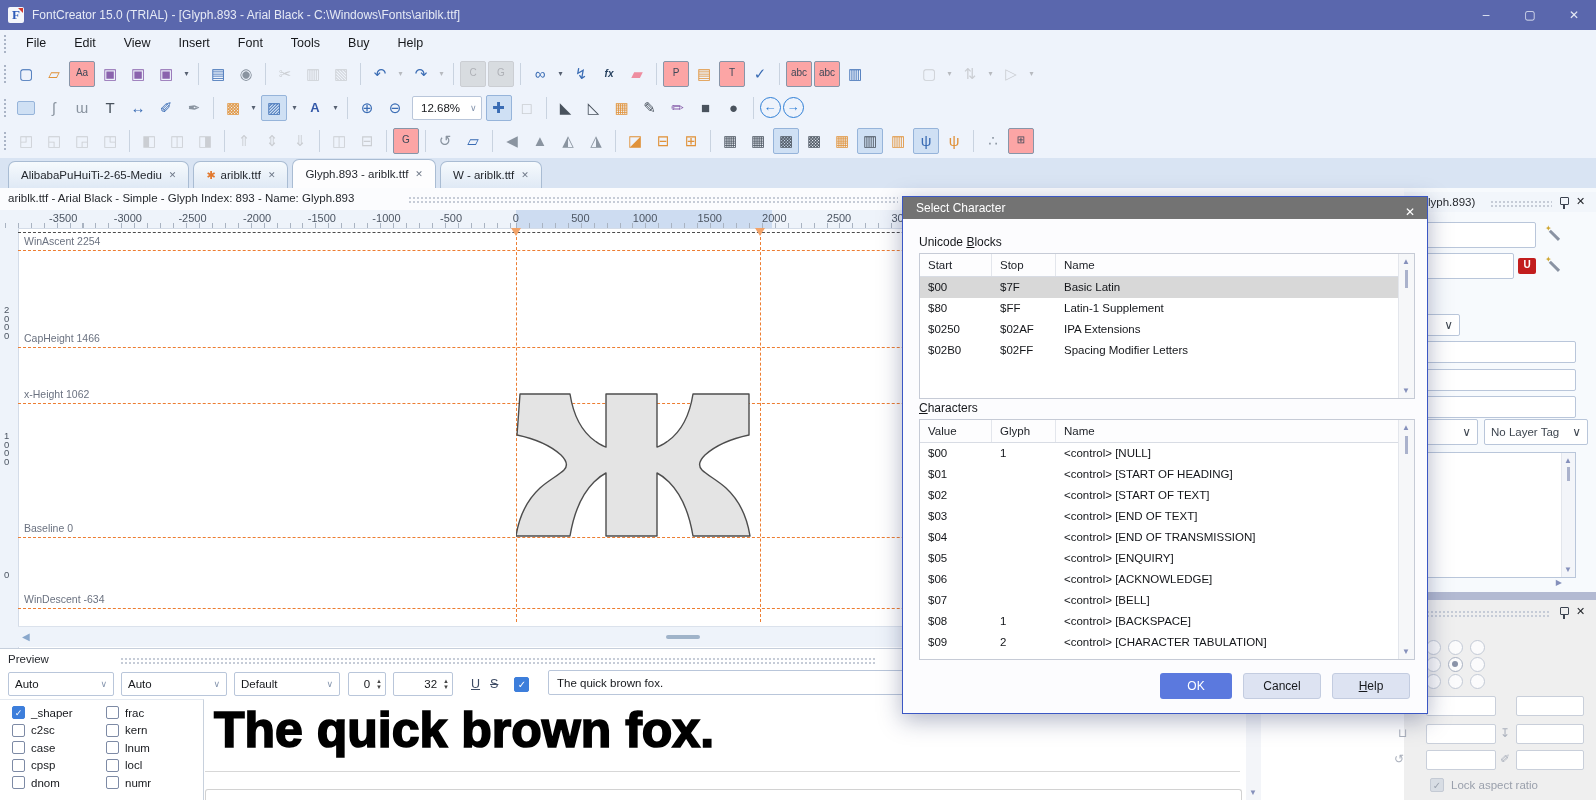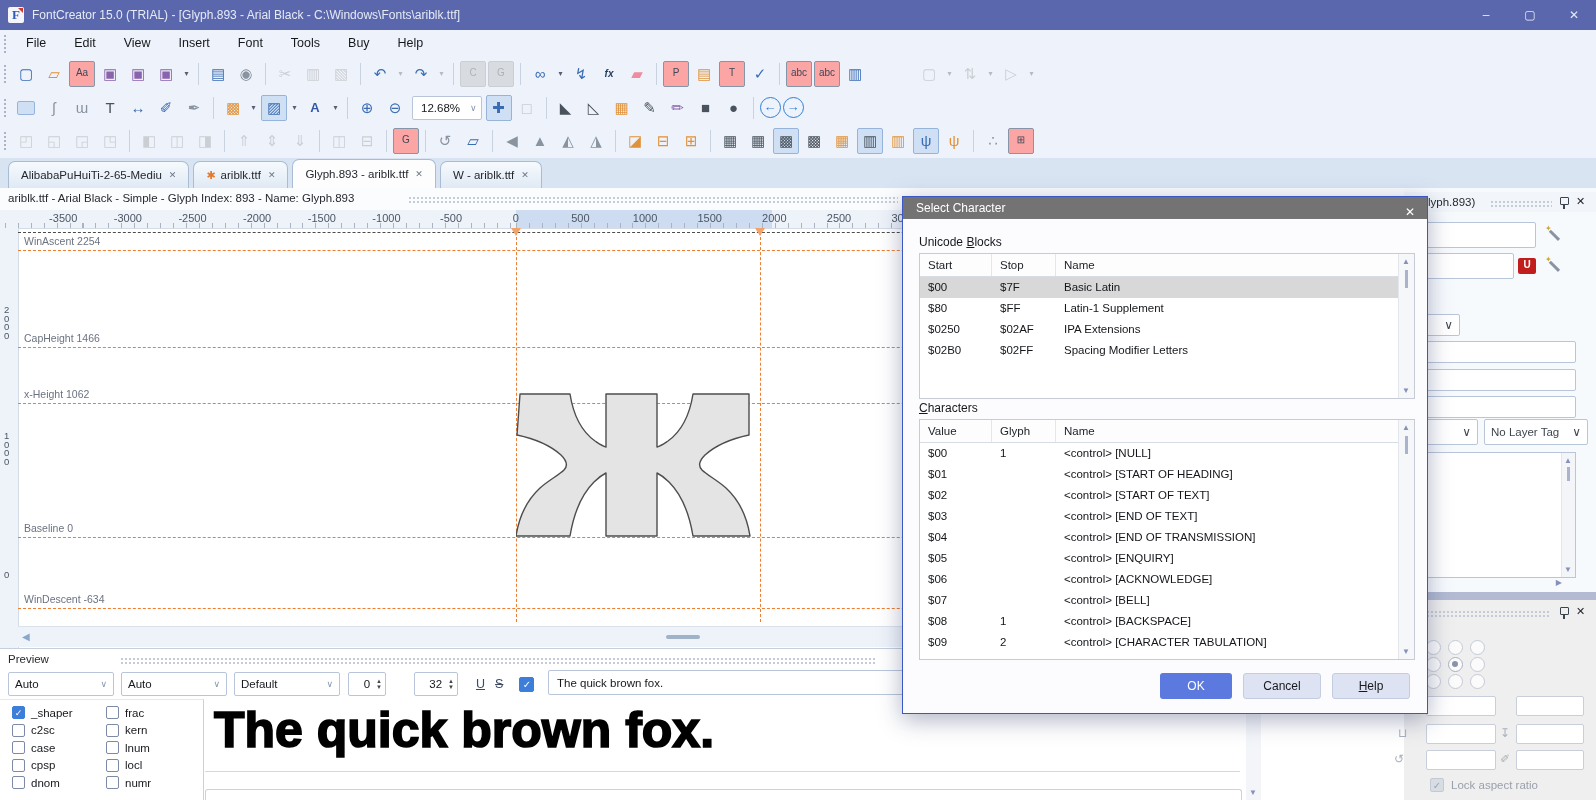--- a/index.html
+++ b/index.html
@@ -428,21 +428,21 @@
         <span class="val">Default</span>
         <span class="chev">∨</span>
       </span>
       <span class="spin" style="width:38px;margin-left:8px;">
         <span class="val">0</span>
         <span class="arr">
             <span>▲</span>
             <span>▼</span>
           </span>
       </span>
-      <span class="spin" style="width:44px;margin-left:28px;">
+      <span class="spin" style="width:60px;margin-left:7px;">
         <span class="val">32</span>
         <span class="arr">
             <span>▲</span>
             <span>▼</span>
           </span>
       </span>
       <span class="fmtU">U</span>
       <span class="fmtS">S</span>
       <span class="cb on">✓</span>
     </div>

